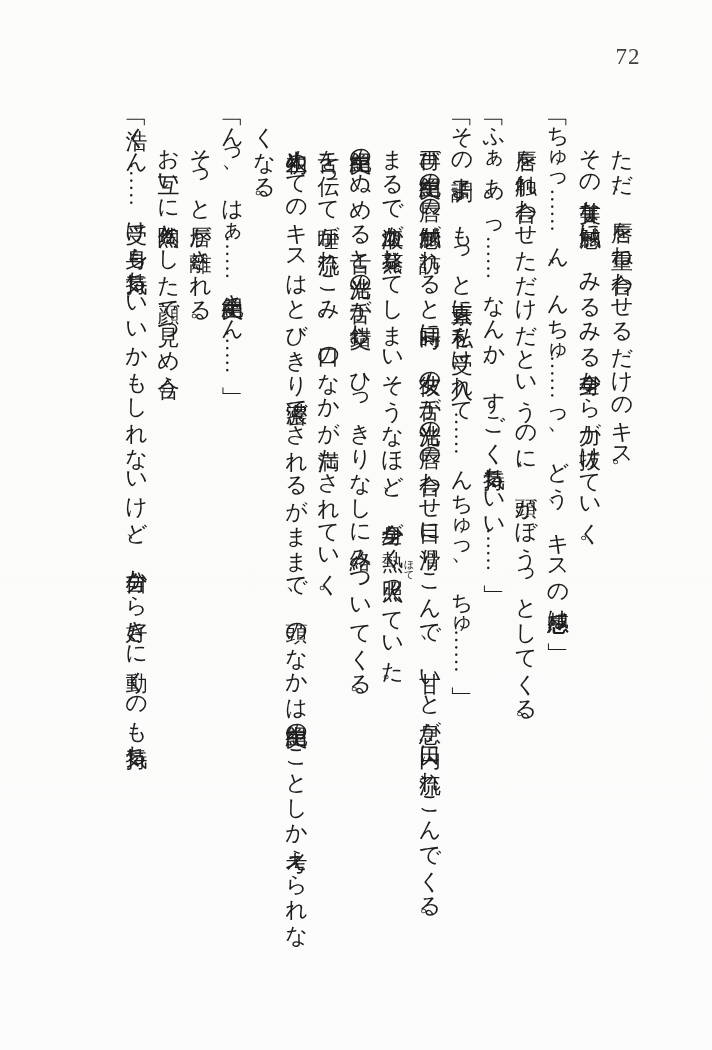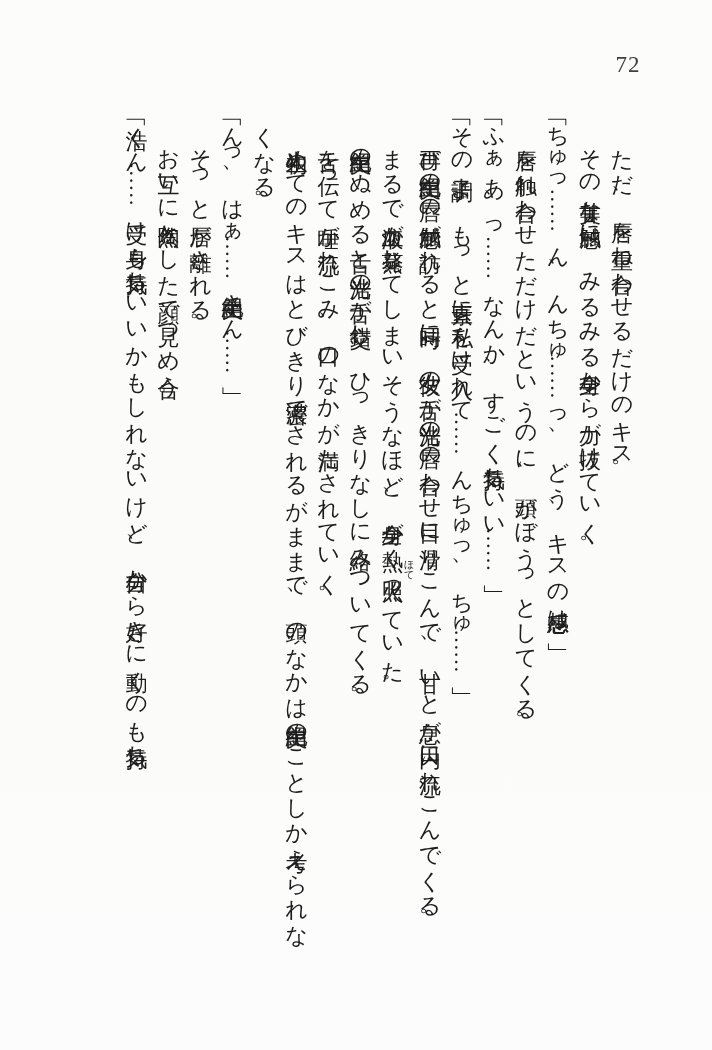--- a/index.html
+++ b/index.html
@@ -14,21 +14,21 @@
     font-family: "Liberation Serif", "DejaVu Serif", serif;
   }
   .book-page {
     position: relative;
     width: 712px;
     height: 1050px;
     background: linear-gradient(180deg, #fcfcfb 0%, #fbfbfa 55%, #fcfcfc 100%);
   }
   .page-number {
     position: absolute;
-    top: 52px;
+    top: 44px;
     left: 596px;
     width: 64px;
     text-align: center;
     font-size: 23px;
     letter-spacing: 1px;
     color: #3f3f3f;
   }
   .body-text {
     position: absolute;
     top: 112px;

